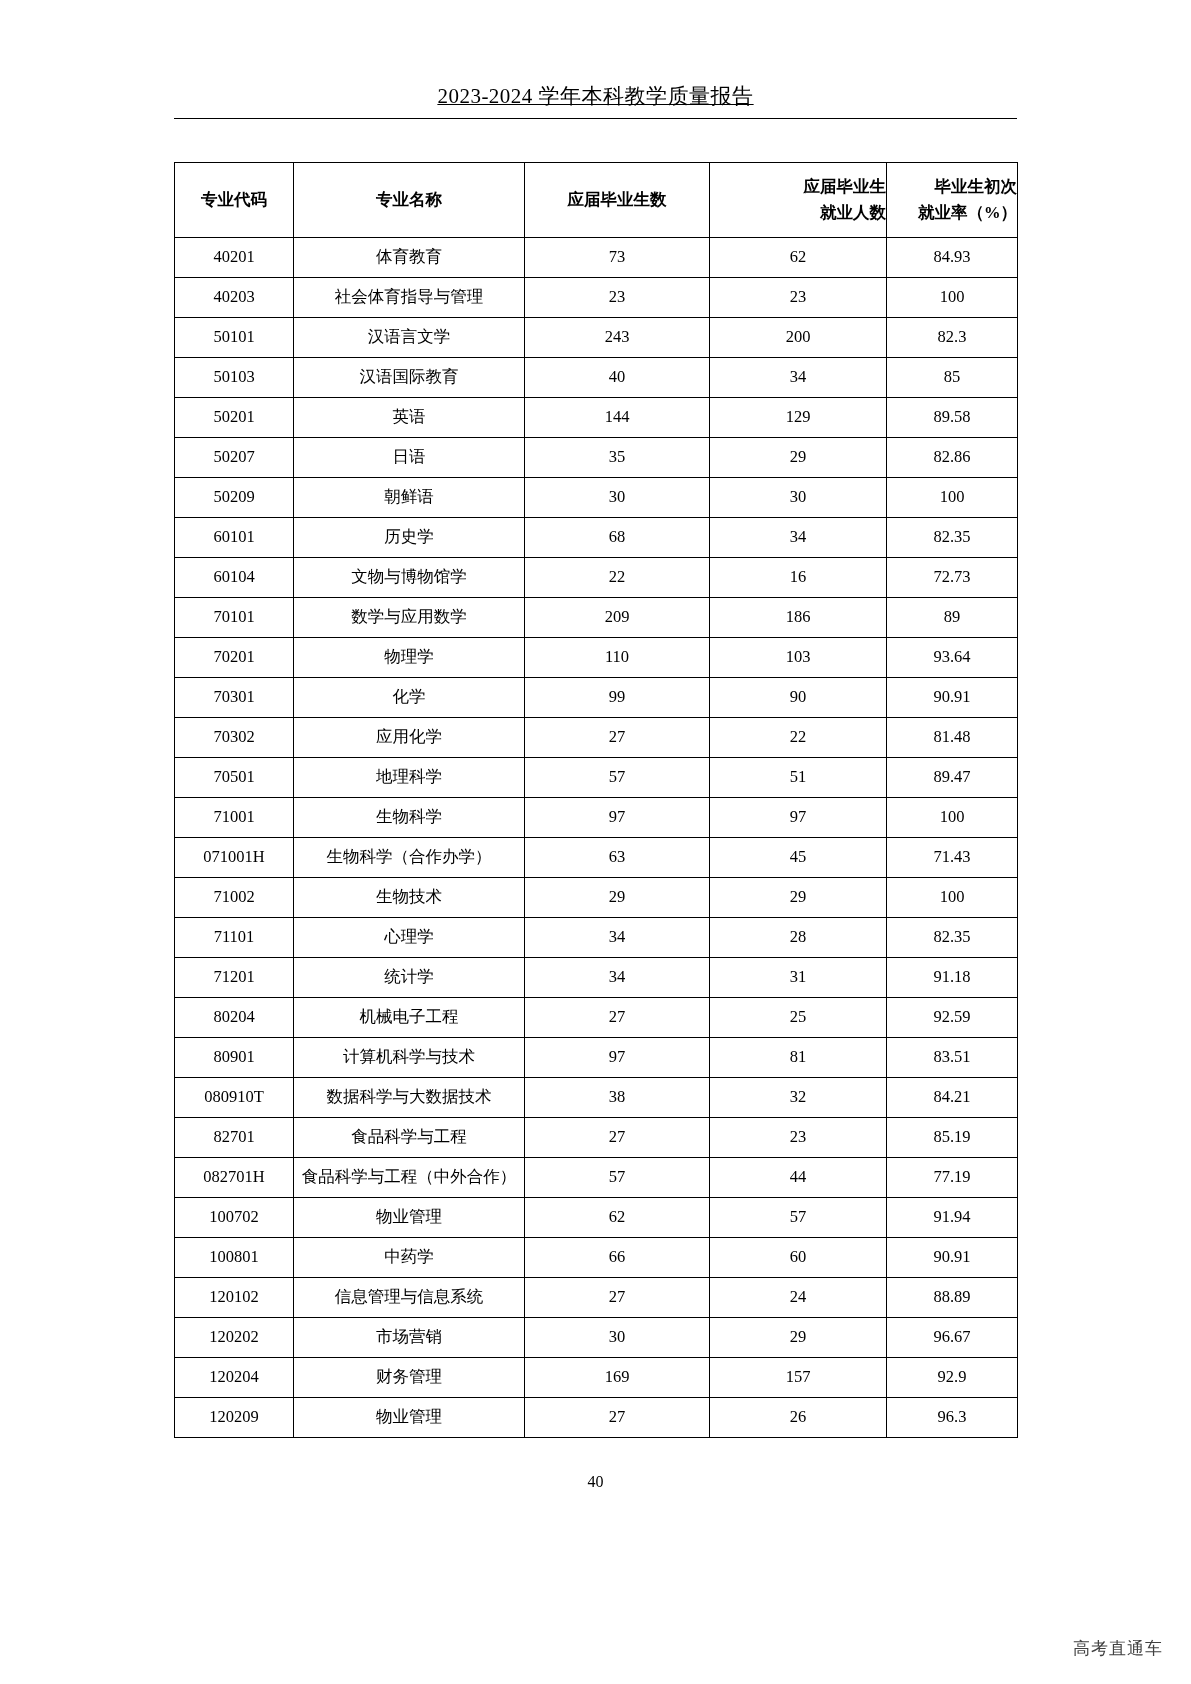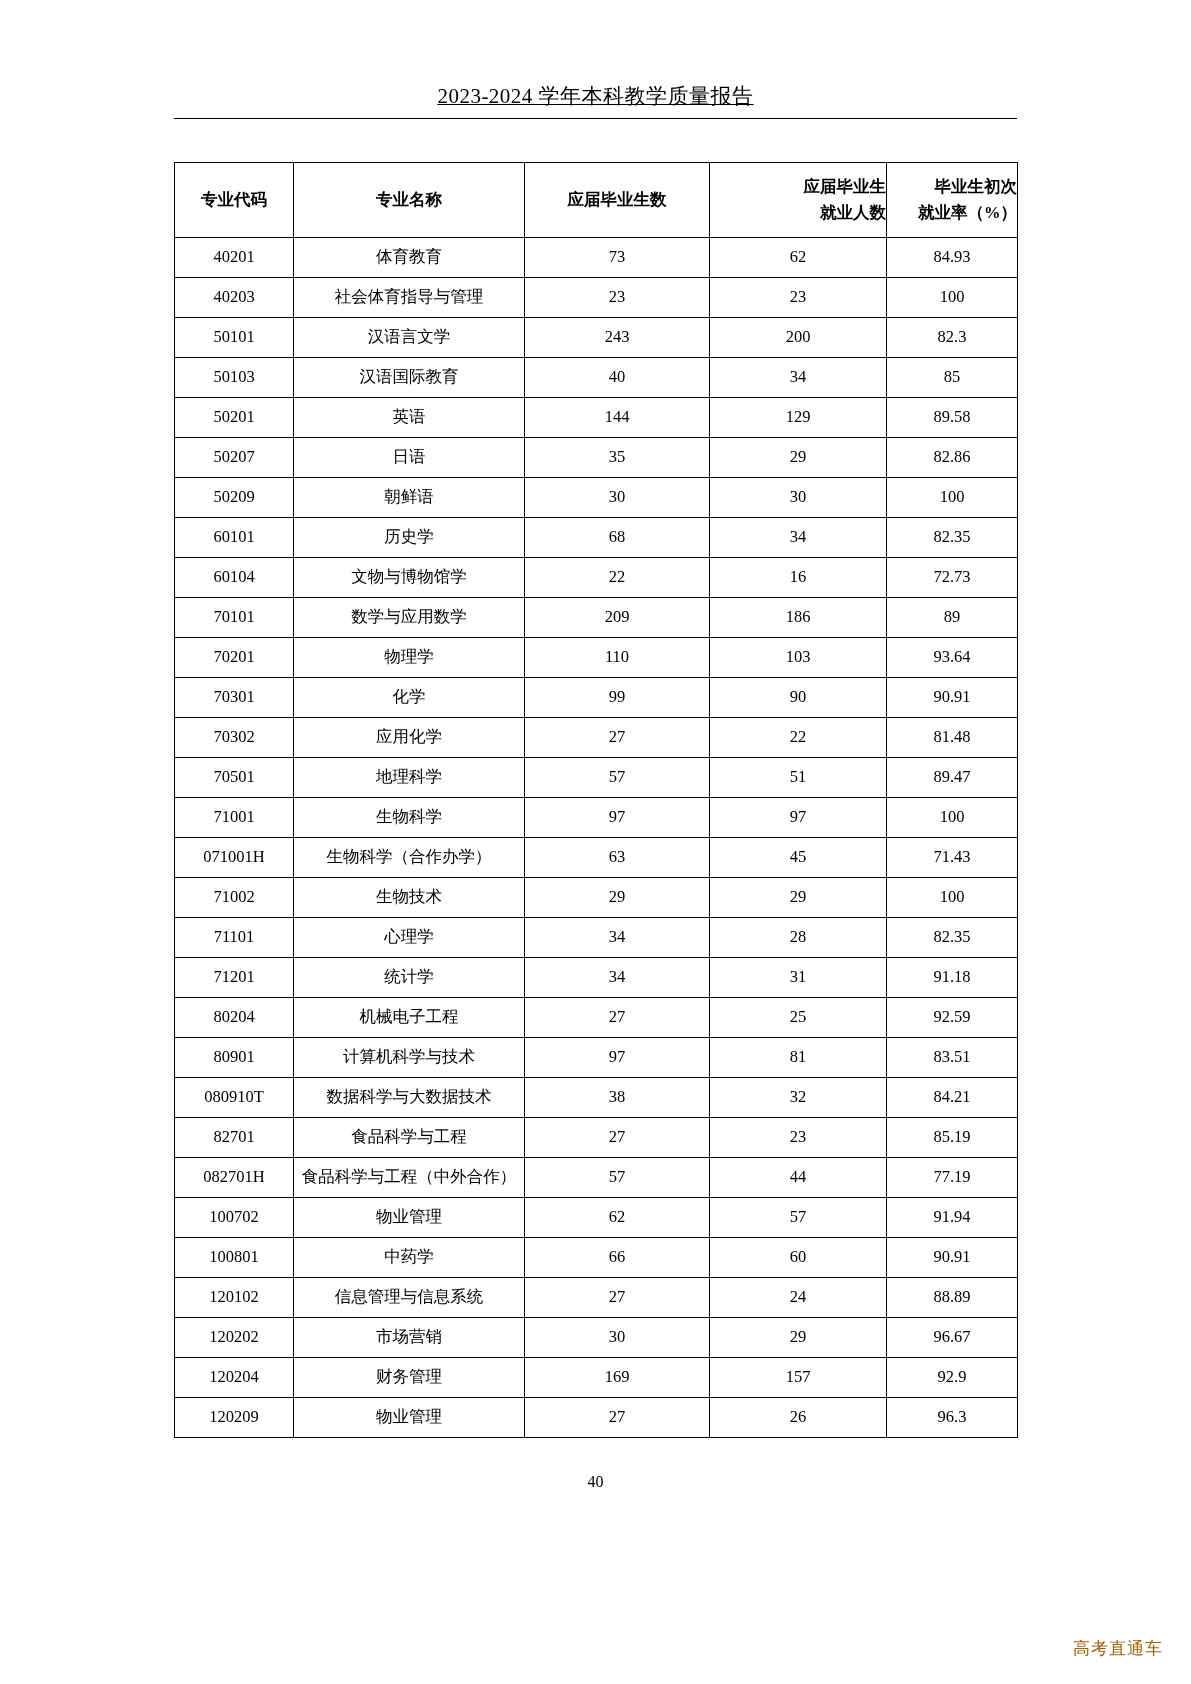--- a/index.html
+++ b/index.html
@@ -82,21 +82,21 @@
     width: 1191px;
     text-align: center;
     font-size: 16px;
     font-family: "Liberation Serif", "DejaVu Serif", serif;
   }
   .watermark {
     position: absolute;
     right: 28px;
     bottom: 24px;
     font-size: 17px;
-    color: #a16207;
+    color: #404040;
     font-family: "Liberation Sans", sans-serif;
     letter-spacing: 1px;
   }
 </style>
 </head>
 <body>
 
 <div class="page">
 
   <div class="header">

